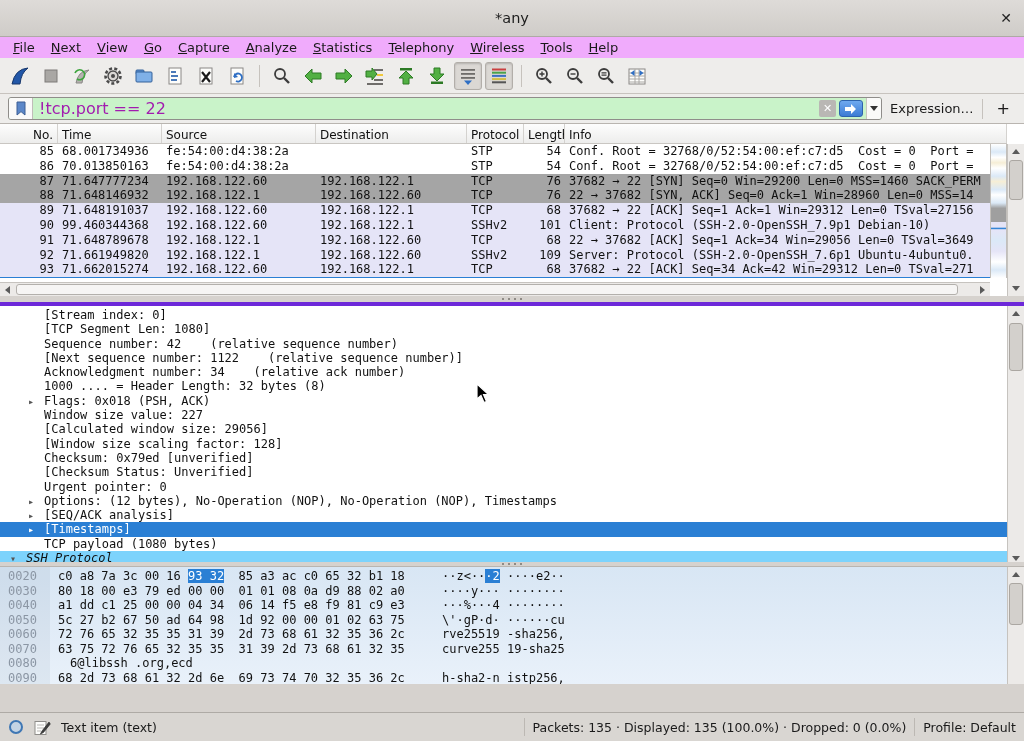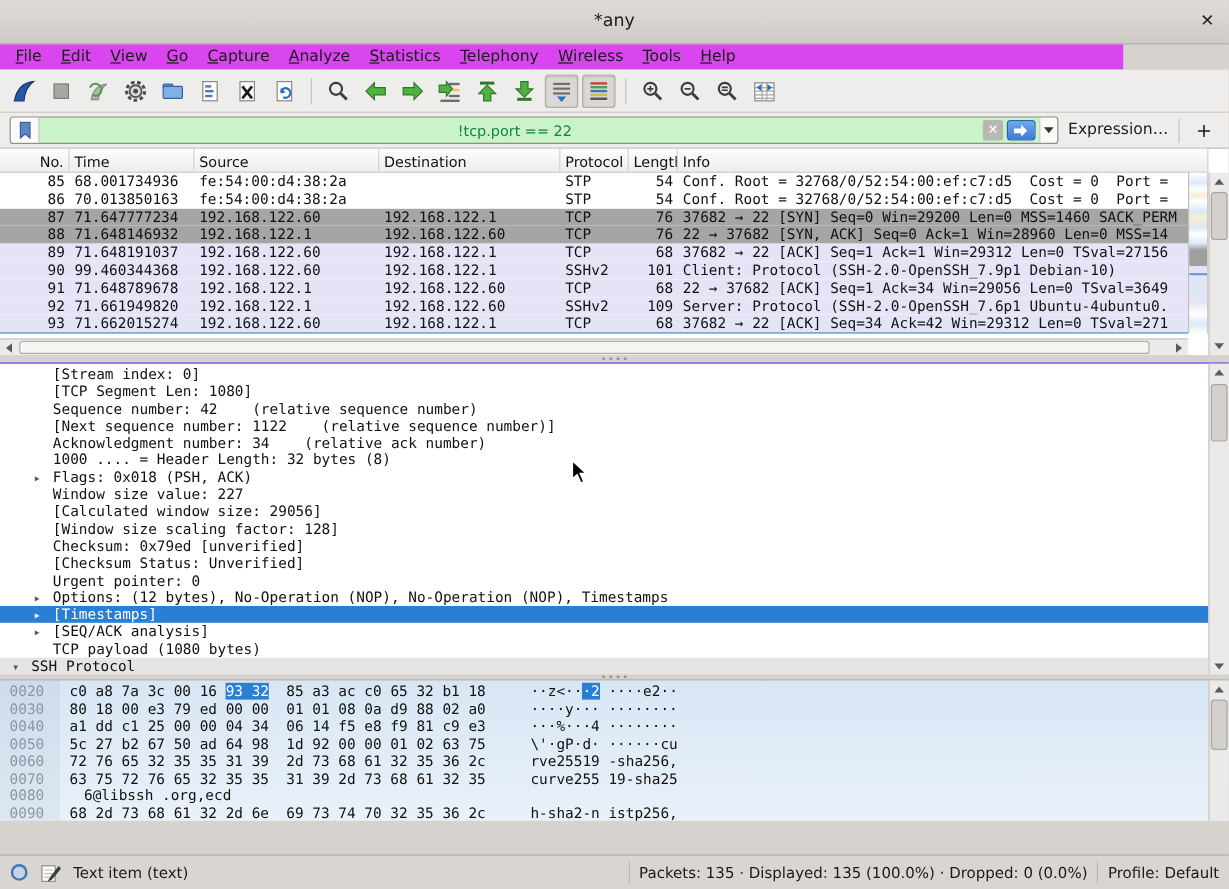--- a/index.html
+++ b/index.html
@@ -9,41 +9,41 @@
     font-family: "DejaVu Sans", sans-serif;
     background: #d6d2ce; color:#111;
   }
   
   .titlebar { position:absolute; top:0; left:0; width:1024px; height:37px;
     background: linear-gradient(#dedbd8, #cfccc8); border-bottom:1px solid #aeaaa5; }
   .title { text-align:center; line-height:37px; font-size:14.5px; color:#1c1c1c; }
   .close-btn { position:absolute; right:12px; top:0; height:37px; line-height:37px;
     font-size:14px; color:#222; cursor:default; }
   
-  .menubar { position:absolute; top:37px; left:0; width:936px; height:21px;
-    background:#d946ef; display:flex; align-items:center; padding-left:5px; }
+  .menubar { position:absolute; top:37px; left:0; width:1024px; height:21px;
+    background:#f0abfc; display:flex; align-items:center; padding-left:5px; }
   .menu-item { display:inline-block; padding:1px 8px; font-size:13px; color:#1a1a1a; }
   .menu-item::first-letter { text-decoration: underline; }
   
   .toolbar { position:absolute; top:58px; left:0; width:1024px; height:36px;
     background:#eeedeb; border-bottom:1px solid #c7c3be;
     display:flex; align-items:center; padding-left:6px; gap:3px; }
   .tbtn { width:28px; height:28px; display:flex; align-items:center; justify-content:center; border:1px solid transparent; }
   .tbtn.pressed { background:#dbd8d4; border:1px solid #b2aea9; border-radius:3px;
     box-shadow: inset 0 1px 2px rgba(0,0,0,.18); }
   .tsep { width:1px; height:22px; background:#c6c2bd; margin:0 5px; }
   
   .filterbar { position:absolute; top:94px; left:0; width:1024px; height:30px;
     background:#eeedeb; border-bottom:1px solid #b9b5b0;
     display:flex; align-items:center; padding:0 8px; gap:8px; }
   .filterfield { flex:1; height:23px; display:flex; align-items:center;
     border:1px solid #8f8d8a; border-radius:3px; background:#c9f3c9; overflow:hidden; }
   .bookmark-btn { width:24px; height:100%; background:#fafaf9; border-right:1px solid #c0bdb9;
     display:flex; align-items:center; justify-content:center; flex:0 0 auto; }
-  .filter-text { flex:1; font-size:12px; padding-left:6px; color:#15803d; white-space:pre;text-align:center; }
+  .filter-text { flex:1; font-size:16px; padding-left:6px; color:#a21caf; white-space:pre; }
   .clear-btn { width:17px; height:17px; flex:0 0 auto; background:#b9b7b4; border-radius:2px;
     color:#fff; font-size:11px; line-height:17px; text-align:center; margin-right:3px; }
   .apply-btn { width:24px; height:17px; flex:0 0 auto; border-radius:3px;
     background:linear-gradient(#6fa9ef,#3c7cd4); border:1px solid #2d63ad;
     display:flex; align-items:center; justify-content:center; margin-right:3px; }
   .caret-btn { width:15px; height:100%; flex:0 0 auto; background:#fafaf9;
     border-left:1px solid #c9c6c2; display:flex; align-items:center; justify-content:center; }
   .tri-down { width:0; height:0; border-left:4px solid transparent; border-right:4px solid transparent; border-top:5px solid #333; }
   .expr-label { font-size:13px; color:#1a1a1a; }
   .vsep { width:1px; height:20px; background:#c6c2bd; }
@@ -84,30 +84,30 @@
   .hsbtn { position:absolute; top:0; width:15px; height:13px; display:flex; align-items:center; justify-content:center; }
   .hthumb { position:absolute; top:1px; left:16px; width:942px; height:11px;
     background:#f6f5f4; border:1px solid #b3b0ac; border-radius:3px; }
   
   .splitter { position:absolute; left:0; width:1024px; background:#d6d2ce; }
   .grip { position:absolute; left:500px; top:50%; margin-top:-1px; width:24px; height:2px;
     background-image:radial-gradient(circle, #8f8b86 35%, transparent 40%);
     background-size:6px 2px; background-repeat:repeat-x; }
   
   .detail { position:absolute; top:302px; left:0; width:1024px; height:260px; background:#fff;
-    border-top:1px solid #6d28d9; overflow:hidden; }
+    border-top:4px solid #6d28d9; overflow:hidden; }
   .dlines { position:absolute; top:2px; left:0; width:1007px; }
   .dline { height:14.3px; line-height:14.3px; font-family:"DejaVu Sans Mono", monospace;
     font-size:12px; white-space:pre; color:#111; overflow:hidden; }
   .twist { display:inline-block; width:16px; color:#555; font-size:10px; }
   .ind-child { padding-left:28px; }           
   .ind-child-plain { padding-left:44px; }
   .ind-root { padding-left:10px; }            
   .dsel { background:#2a7fd4; color:#fff; } .dsel .twist { color:#fff; }
-  .dshade { background:#e5e5e5; }
+  .dshade { background:#7dd3fc;font-style:italic; }
   
   .hexpane { position:absolute; top:566px; left:0; width:1024px; height:118px;
     background:linear-gradient(#d8e6f4, #e9f1fa); border-top:1px solid #b9b5b0; overflow:hidden; }
   .hexoff-strip { position:absolute; top:0; left:0; width:50px; height:100%; background:rgba(90,110,140,.08); }
   .hrow { position:relative; display:flex; height:14.55px; line-height:14.55px;
     font-family:"DejaVu Sans Mono", monospace; font-size:12px; white-space:pre; }
   .hoff { width:50px; padding-left:8px; color:#8b96a4; flex:0 0 auto; }
   .hbytes { width:372px; padding-left:8px; color:#111; flex:0 0 auto; }
   .hascii { padding-left:20px; color:#111; }
   .hl { background:#2a7fd4; color:#fff; }
@@ -124,21 +124,21 @@
 </head>
 <body>
 
 <div class="titlebar">
   <div class="title">*any</div>
   <div class="close-btn">✕</div>
 </div>
 
 <div class="menubar">
   <span class="menu-item">File</span>
-  <span class="menu-item">Edit</span>
+  <span class="menu-item">Next</span>
   <span class="menu-item">View</span>
   <span class="menu-item">Go</span>
   <span class="menu-item">Capture</span>
   <span class="menu-item">Analyze</span>
   <span class="menu-item">Statistics</span>
   <span class="menu-item">Telephony</span>
   <span class="menu-item">Wireless</span>
   <span class="menu-item">Tools</span>
   <span class="menu-item">Help</span>
 </div>
@@ -360,22 +360,22 @@
     <div class="dline ind-child-plain"><span>Acknowledgment number: 34    (relative ack number)</span></div>
     <div class="dline ind-child-plain"><span>1000 .... = Header Length: 32 bytes (8)</span></div>
     <div class="dline ind-child"><span class="twist">▸</span><span>Flags: 0x018 (PSH, ACK)</span></div>
     <div class="dline ind-child-plain"><span>Window size value: 227</span></div>
     <div class="dline ind-child-plain"><span>[Calculated window size: 29056]</span></div>
     <div class="dline ind-child-plain"><span>[Window size scaling factor: 128]</span></div>
     <div class="dline ind-child-plain"><span>Checksum: 0x79ed [unverified]</span></div>
     <div class="dline ind-child-plain"><span>[Checksum Status: Unverified]</span></div>
     <div class="dline ind-child-plain"><span>Urgent pointer: 0</span></div>
     <div class="dline ind-child"><span class="twist">▸</span><span>Options: (12 bytes), No-Operation (NOP), No-Operation (NOP), Timestamps</span></div>
+    <div class="dline ind-child"><span class="twist">▸</span><span>[SEQ/ACK analysis]</span></div>
     <div class="dline ind-child dsel"><span class="twist">▸</span><span>[Timestamps]</span></div>
-    <div class="dline ind-child"><span class="twist">▸</span><span>[SEQ/ACK analysis]</span></div>
     <div class="dline ind-child-plain"><span>TCP payload (1080 bytes)</span></div>
     <div class="dline ind-root dshade"><span class="twist">▾</span><span>SSH Protocol</span></div>
 
   </div>
   <div class="vscroll" style="right:0; top:0; height:260px;">
     <div class="sbtn" style="top:0;">
         <div class="arr-up"></div>
       </div>
     <div class="vthumb" style="top:17px; height:48px;"></div>
     <div class="sbtn" style="bottom:0;">

